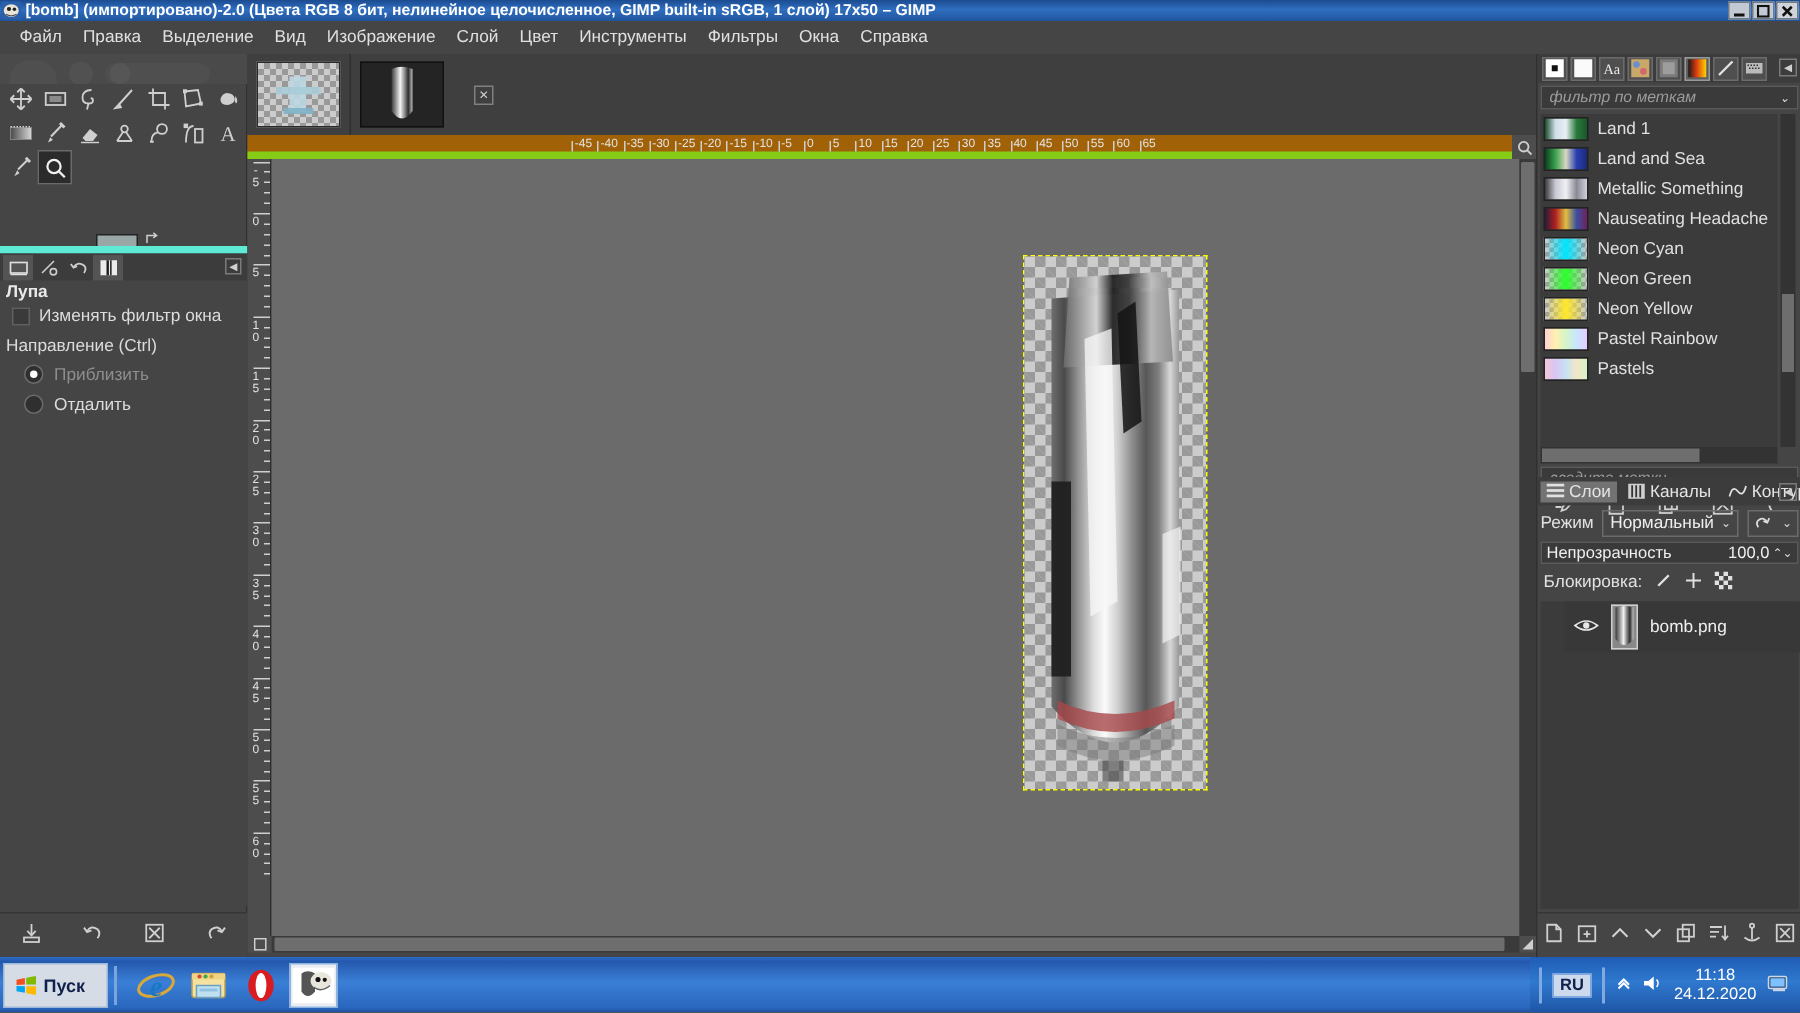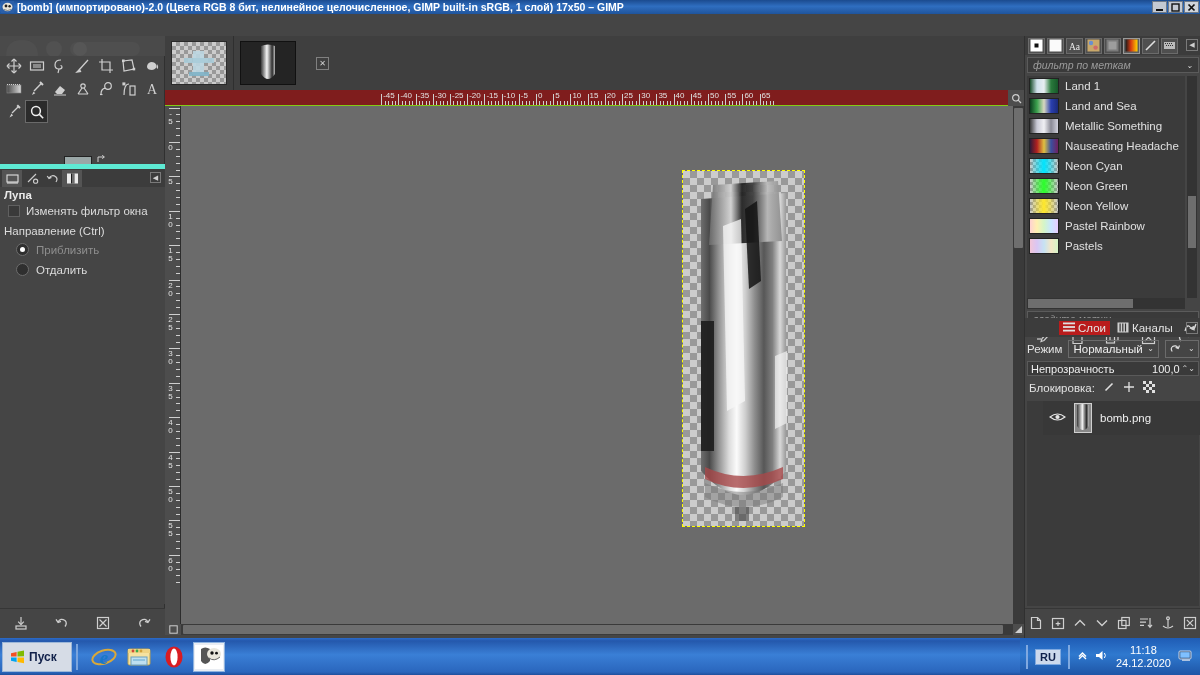--- a/index.html
+++ b/index.html
@@ -128,22 +128,22 @@
     display:flex;align-items:center;justify-content:center;font-size:8px;color:#d0d0d0;
   }
   .checker{
     background-image:
       linear-gradient(45deg,#999 25%,transparent 25%,transparent 75%,#999 75%),
       linear-gradient(45deg,#999 25%,transparent 25%,transparent 75%,#999 75%);
     background-size:8px 8px; background-position:0 0,4px 4px; background-color:#ccc;
   }
 
   .ruler-h{
-    position:absolute;left:0;top:54px;width:859px;height:16px;background:#7f1d1d;
-    border-bottom:1px solid #84cc16; overflow:hidden;
+    position:absolute;left:0;top:54px;width:859px;height:16px;background:#a16207;
+    border-bottom:5px solid #84cc16; overflow:hidden;
   }
   .ruler-v{
     position:absolute;left:0;top:70px;width:16px;height:518px;background:#4d4d4d;
     border-right:1px solid #2c2c2c; overflow:hidden;
   }
   .rcorner{
     position:absolute;left:0;top:54px;width:16px;height:16px;background:#4d4d4d;
     display:flex;align-items:center;justify-content:center;color:#cfcfcf;font-size:8px;
   }
   .rzoombtn{
@@ -249,21 +249,21 @@
   .dots{
     position:absolute;left:0;width:176px;height:6px;display:flex;align-items:center;justify-content:center;
     color:#8b8b8b;font-size:9px;letter-spacing:1px;
   }
 
   .layers-tabs{
     position:absolute;left:0;top:282px;width:176px;height:19px;background:#3c3c3c;
     display:flex;align-items:center;padding-left:2px;gap:3px;
   }
   .ltab{ display:flex;align-items:center;gap:3px;padding:1px 4px;font-size:11.5px;color:#e4e4e4; }
-  .ltab.sel{ background:#b91c1c;margin-left:32px; }
+  .ltab.sel{ background:#737373; }
 
   .mode-row{
     position:absolute;left:2px;top:303px;width:172px;height:19px;display:flex;align-items:center;gap:6px;
   }
   .mode-label{ font-size:11.5px;color:#e2e2e2; }
   .mode-combo{
     flex:1;height:18px;border:1px solid #6b6b6b;display:flex;align-items:center;justify-content:space-between;
     padding:0 4px;font-size:11.5px;color:#eee;
   }
   .mode-extra{ width:34px;height:18px;border:1px solid #6b6b6b;display:flex;align-items:center;justify-content:space-around;color:#dcdcdc;font-size:9px;}
@@ -348,20 +348,33 @@
           </svg>
       </div>
       <div class="tb-btn close">
         <svg width="9" height="9" viewBox="0 0 9 9">
           <path d="M1.5 1.5 L7.5 7.5 M7.5 1.5 L1.5 7.5" stroke="#111" stroke-width="1.7"></path>
         </svg>
       </div>
     </div>
   </div>
 
+  <div class="menubar">
+    <div class="mi">Файл</div>
+    <div class="mi">Правка</div>
+    <div class="mi">Выделение</div>
+    <div class="mi">Вид</div>
+    <div class="mi">Изображение</div>
+    <div class="mi">Слой</div>
+    <div class="mi">Цвет</div>
+    <div class="mi">Инструменты</div>
+    <div class="mi">Фильтры</div>
+    <div class="mi">Окна</div>
+    <div class="mi">Справка</div>
+  </div>
 
   <div class="leftdock">
 
     <div class="tool-grad">
       <svg width="165" height="20" viewBox="0 0 165 20">
         <path d="M6 20 Q6 4 22 4 Q38 4 38 20 Z" fill="#4f4f4f"></path>
         <circle cx="54" cy="13" r="8" fill="#515151"></circle>
         <rect x="70" y="6" width="70" height="14" rx="7" fill="#4f4f4f"></rect>
         <circle cx="80" cy="13" r="7" fill="#565656"></circle>
       </svg>

